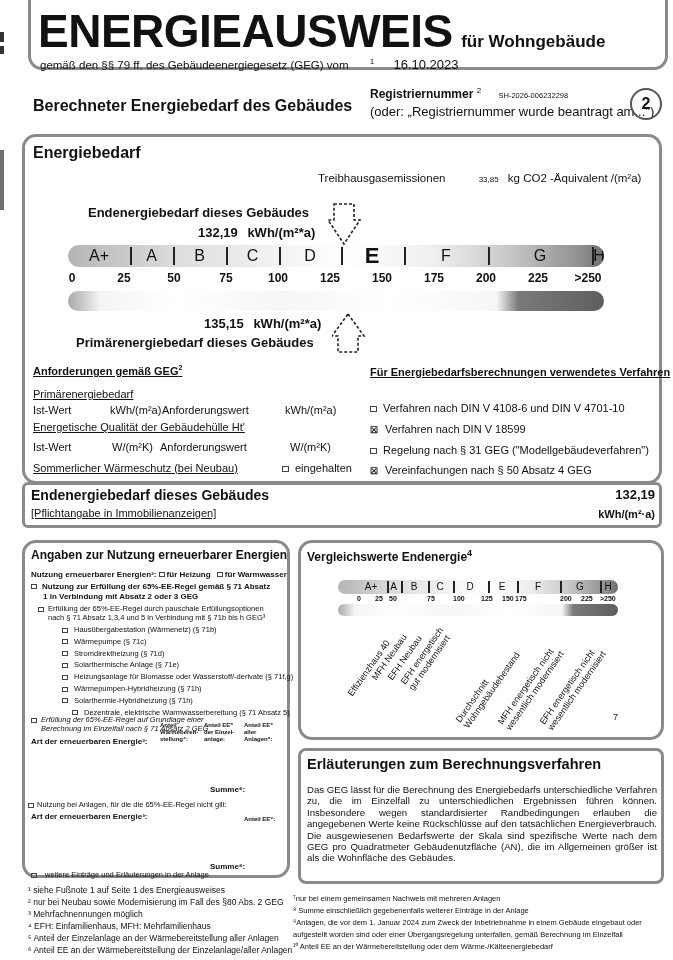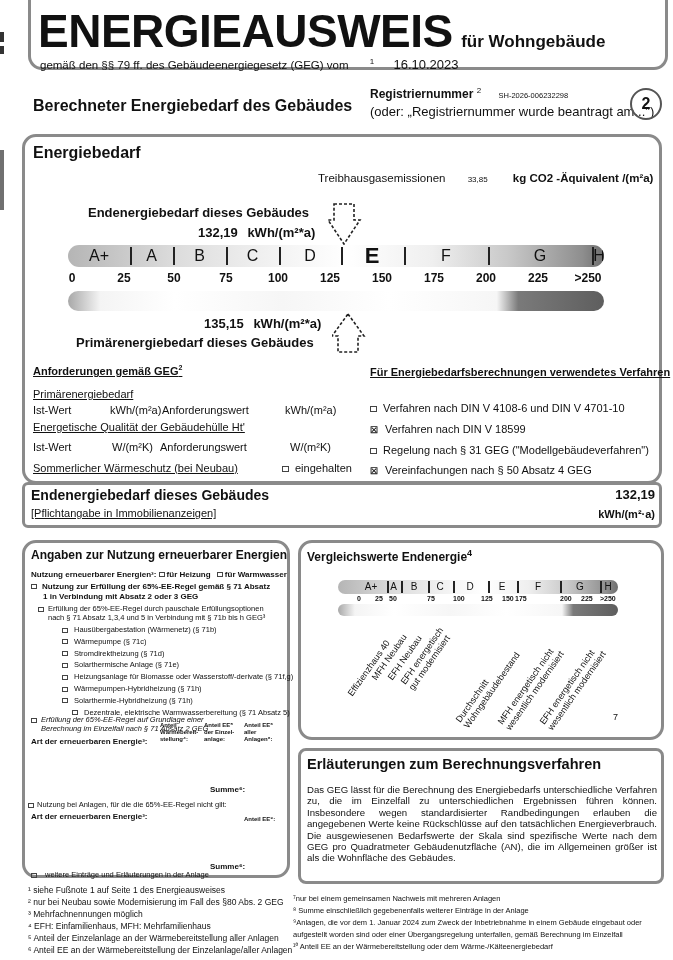--- a/index.html
+++ b/index.html
@@ -50,22 +50,22 @@
   <sup style="font-weight:normal;font-size:8px;">2</sup>
   <span style="font-weight:normal;font-size:7.5px;margin-left:14px;">SH-2026-006232298</span>
 </div>
 <div class="abs" style="left:370px;top:104px;font-size:13px;">(oder: „Registriernummer wurde beantragt am...")</div>
 <div class="abs" style="left:630px;top:88px;width:32px;height:32px;border:2.5px solid #555;border-radius:50%;text-align:center;line-height:27px;font-size:16px;font-weight:bold;">2</div>
 
 <div class="frame" style="left:22px;top:134px;width:640px;height:350px;"></div>
 <div class="abs" style="left:33px;top:144px;font-size:16px;font-weight:bold;">Energiebedarf</div>
 <div class="abs" style="left:318px;top:172px;font-size:11.5px;">
   <span>Treibhausgasemissionen</span>
-  <span style="font-size:8px;margin-left:19px;">33,85</span>
-  <span style="margin-left:22px;font-weight:bold;">kg CO2 -Äquivalent /(m²a)</span>
+  <span style="font-size:8px;margin-left:30px;">33,85</span>
+  <span style="margin-left:6px;">kg CO2 -Äquivalent /(m²a)</span>
 </div>
 
 <div class="abs" style="left:88px;top:205px;font-size:13px;font-weight:bold;">Endenergiebedarf dieses Gebäudes</div>
 <div class="abs" style="left:198px;top:225px;font-size:13px;font-weight:bold;">
   <span>132,19</span>
   <span style="margin-left:6px;">kWh/(m²*a)</span>
 </div>
 <svg class="abs" style="left:328px;top:200px;" width="34" height="46">
   <path d="M6 4 L26 4 L26 20 L32 20 L16 44 L0 20 L6 20 Z" fill="none" stroke="#222" stroke-width="1.6" stroke-dasharray="3,2"></path>
 </svg>

